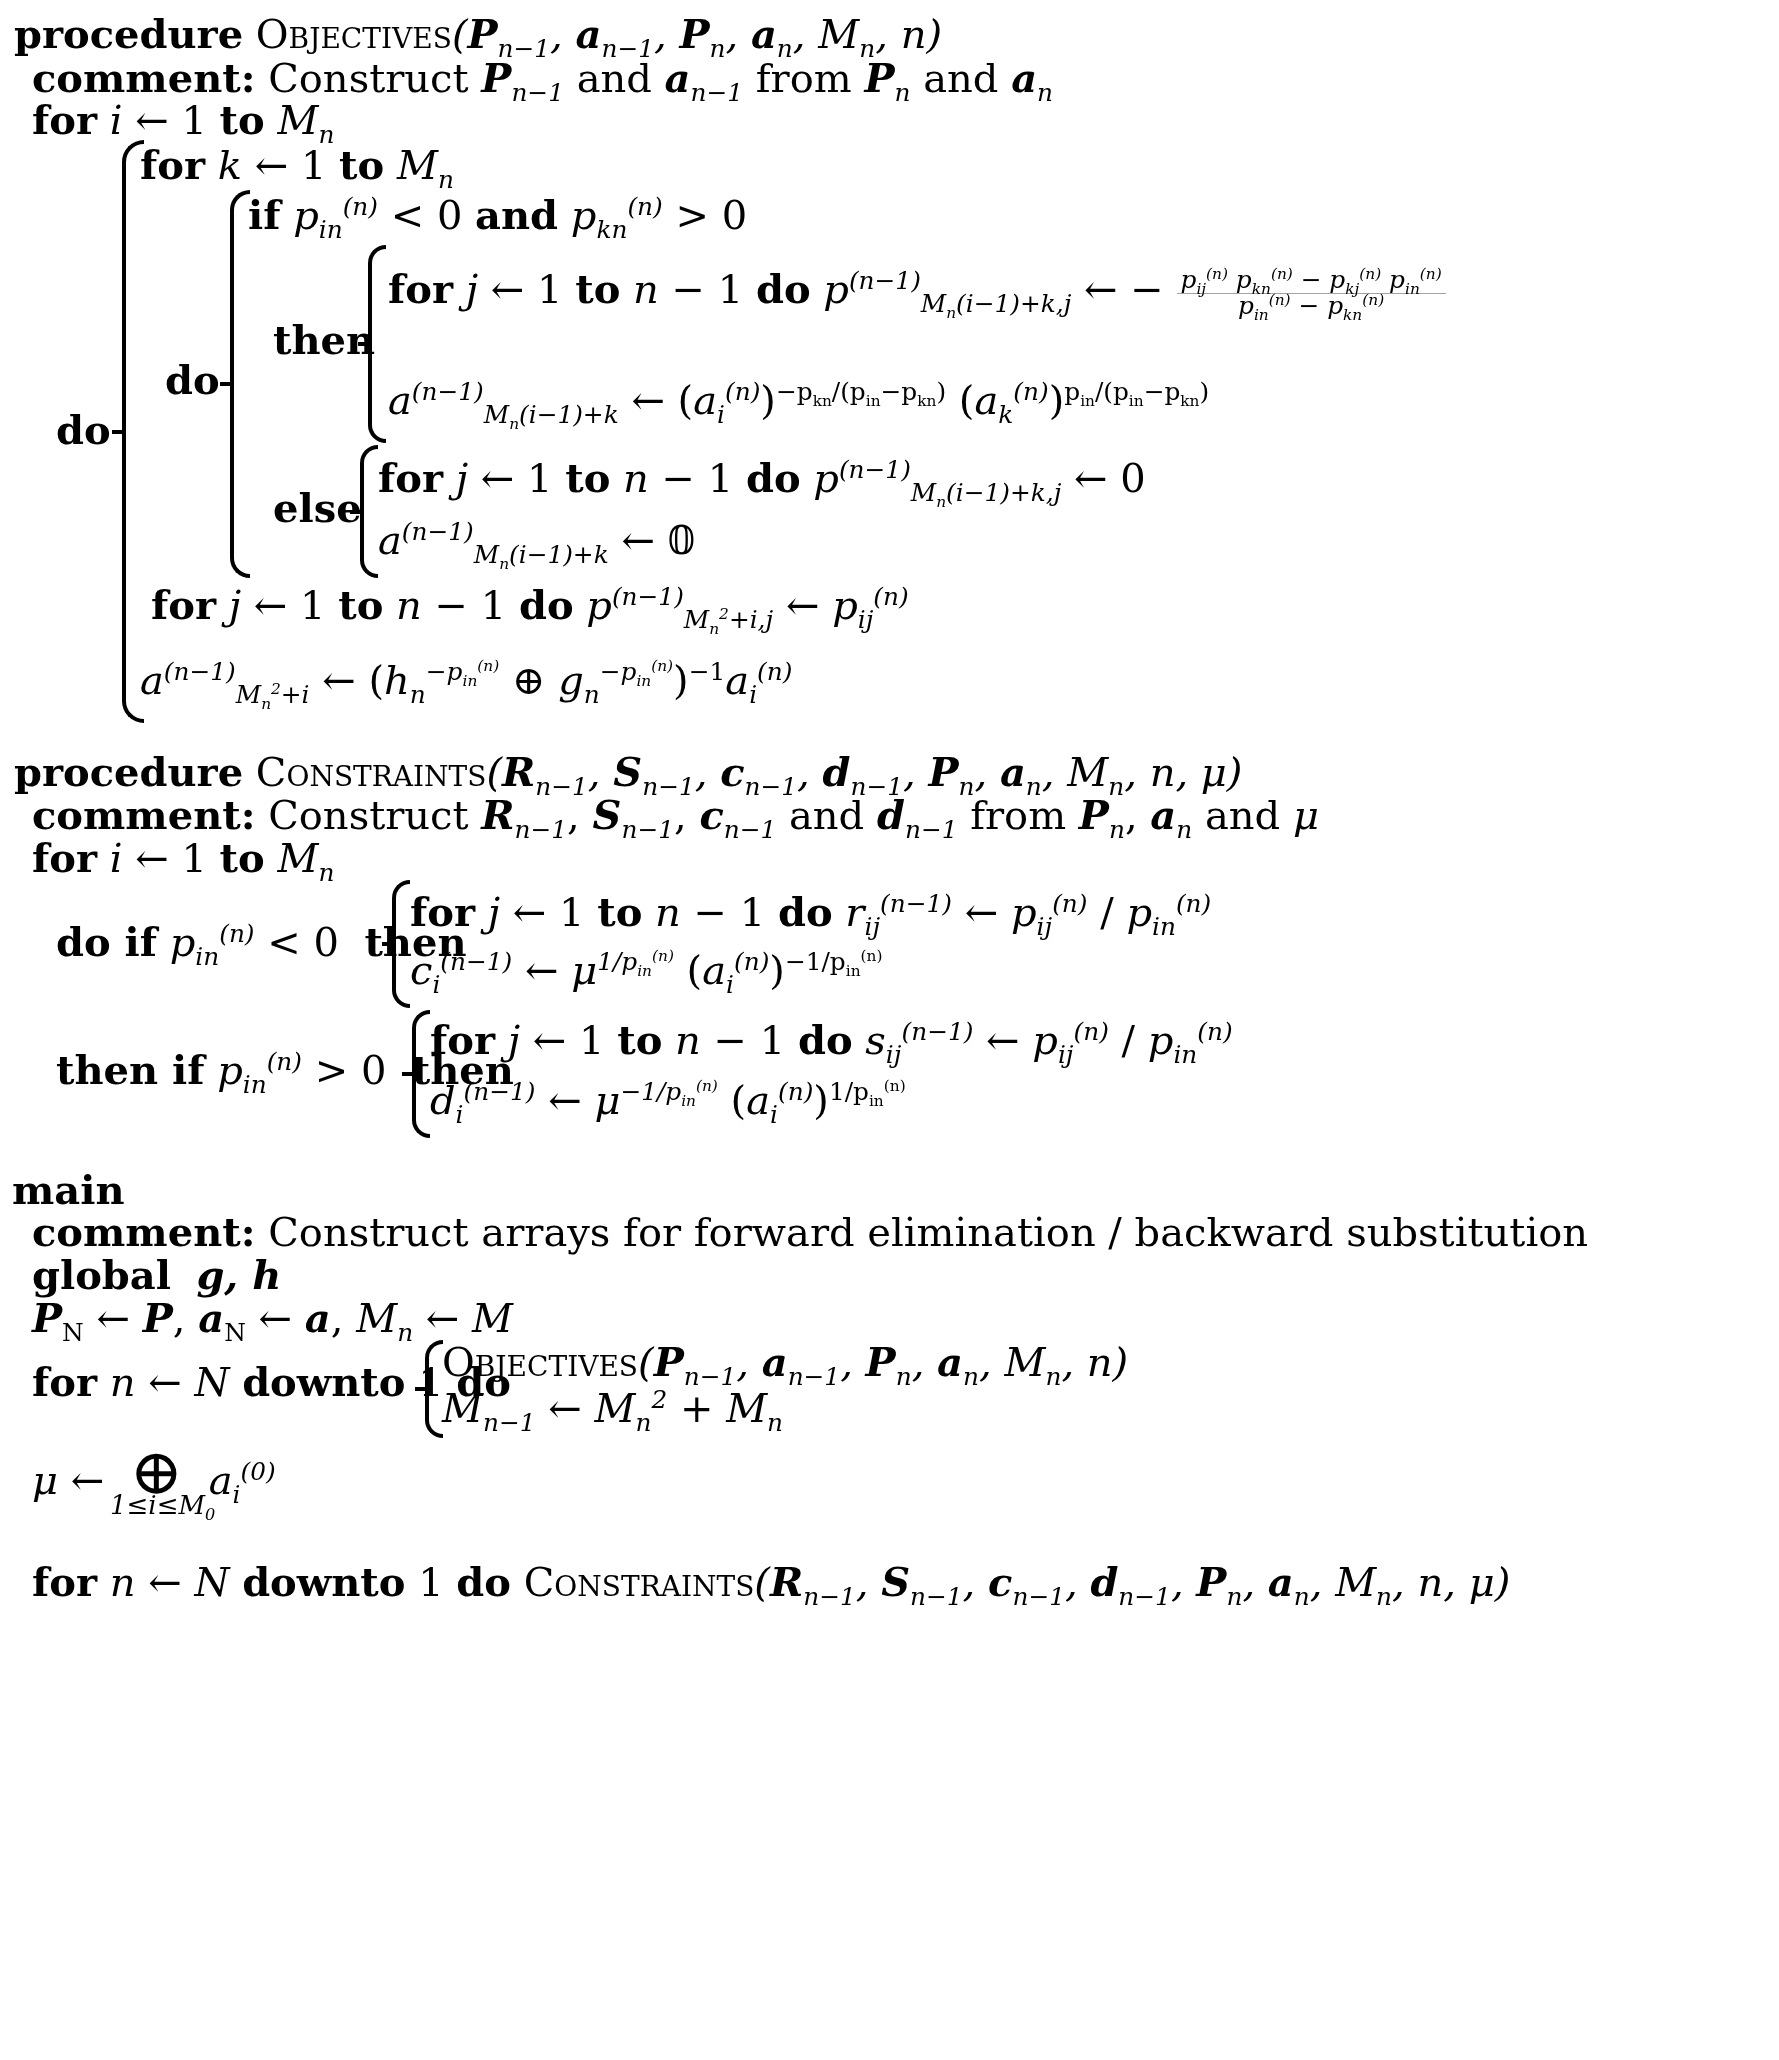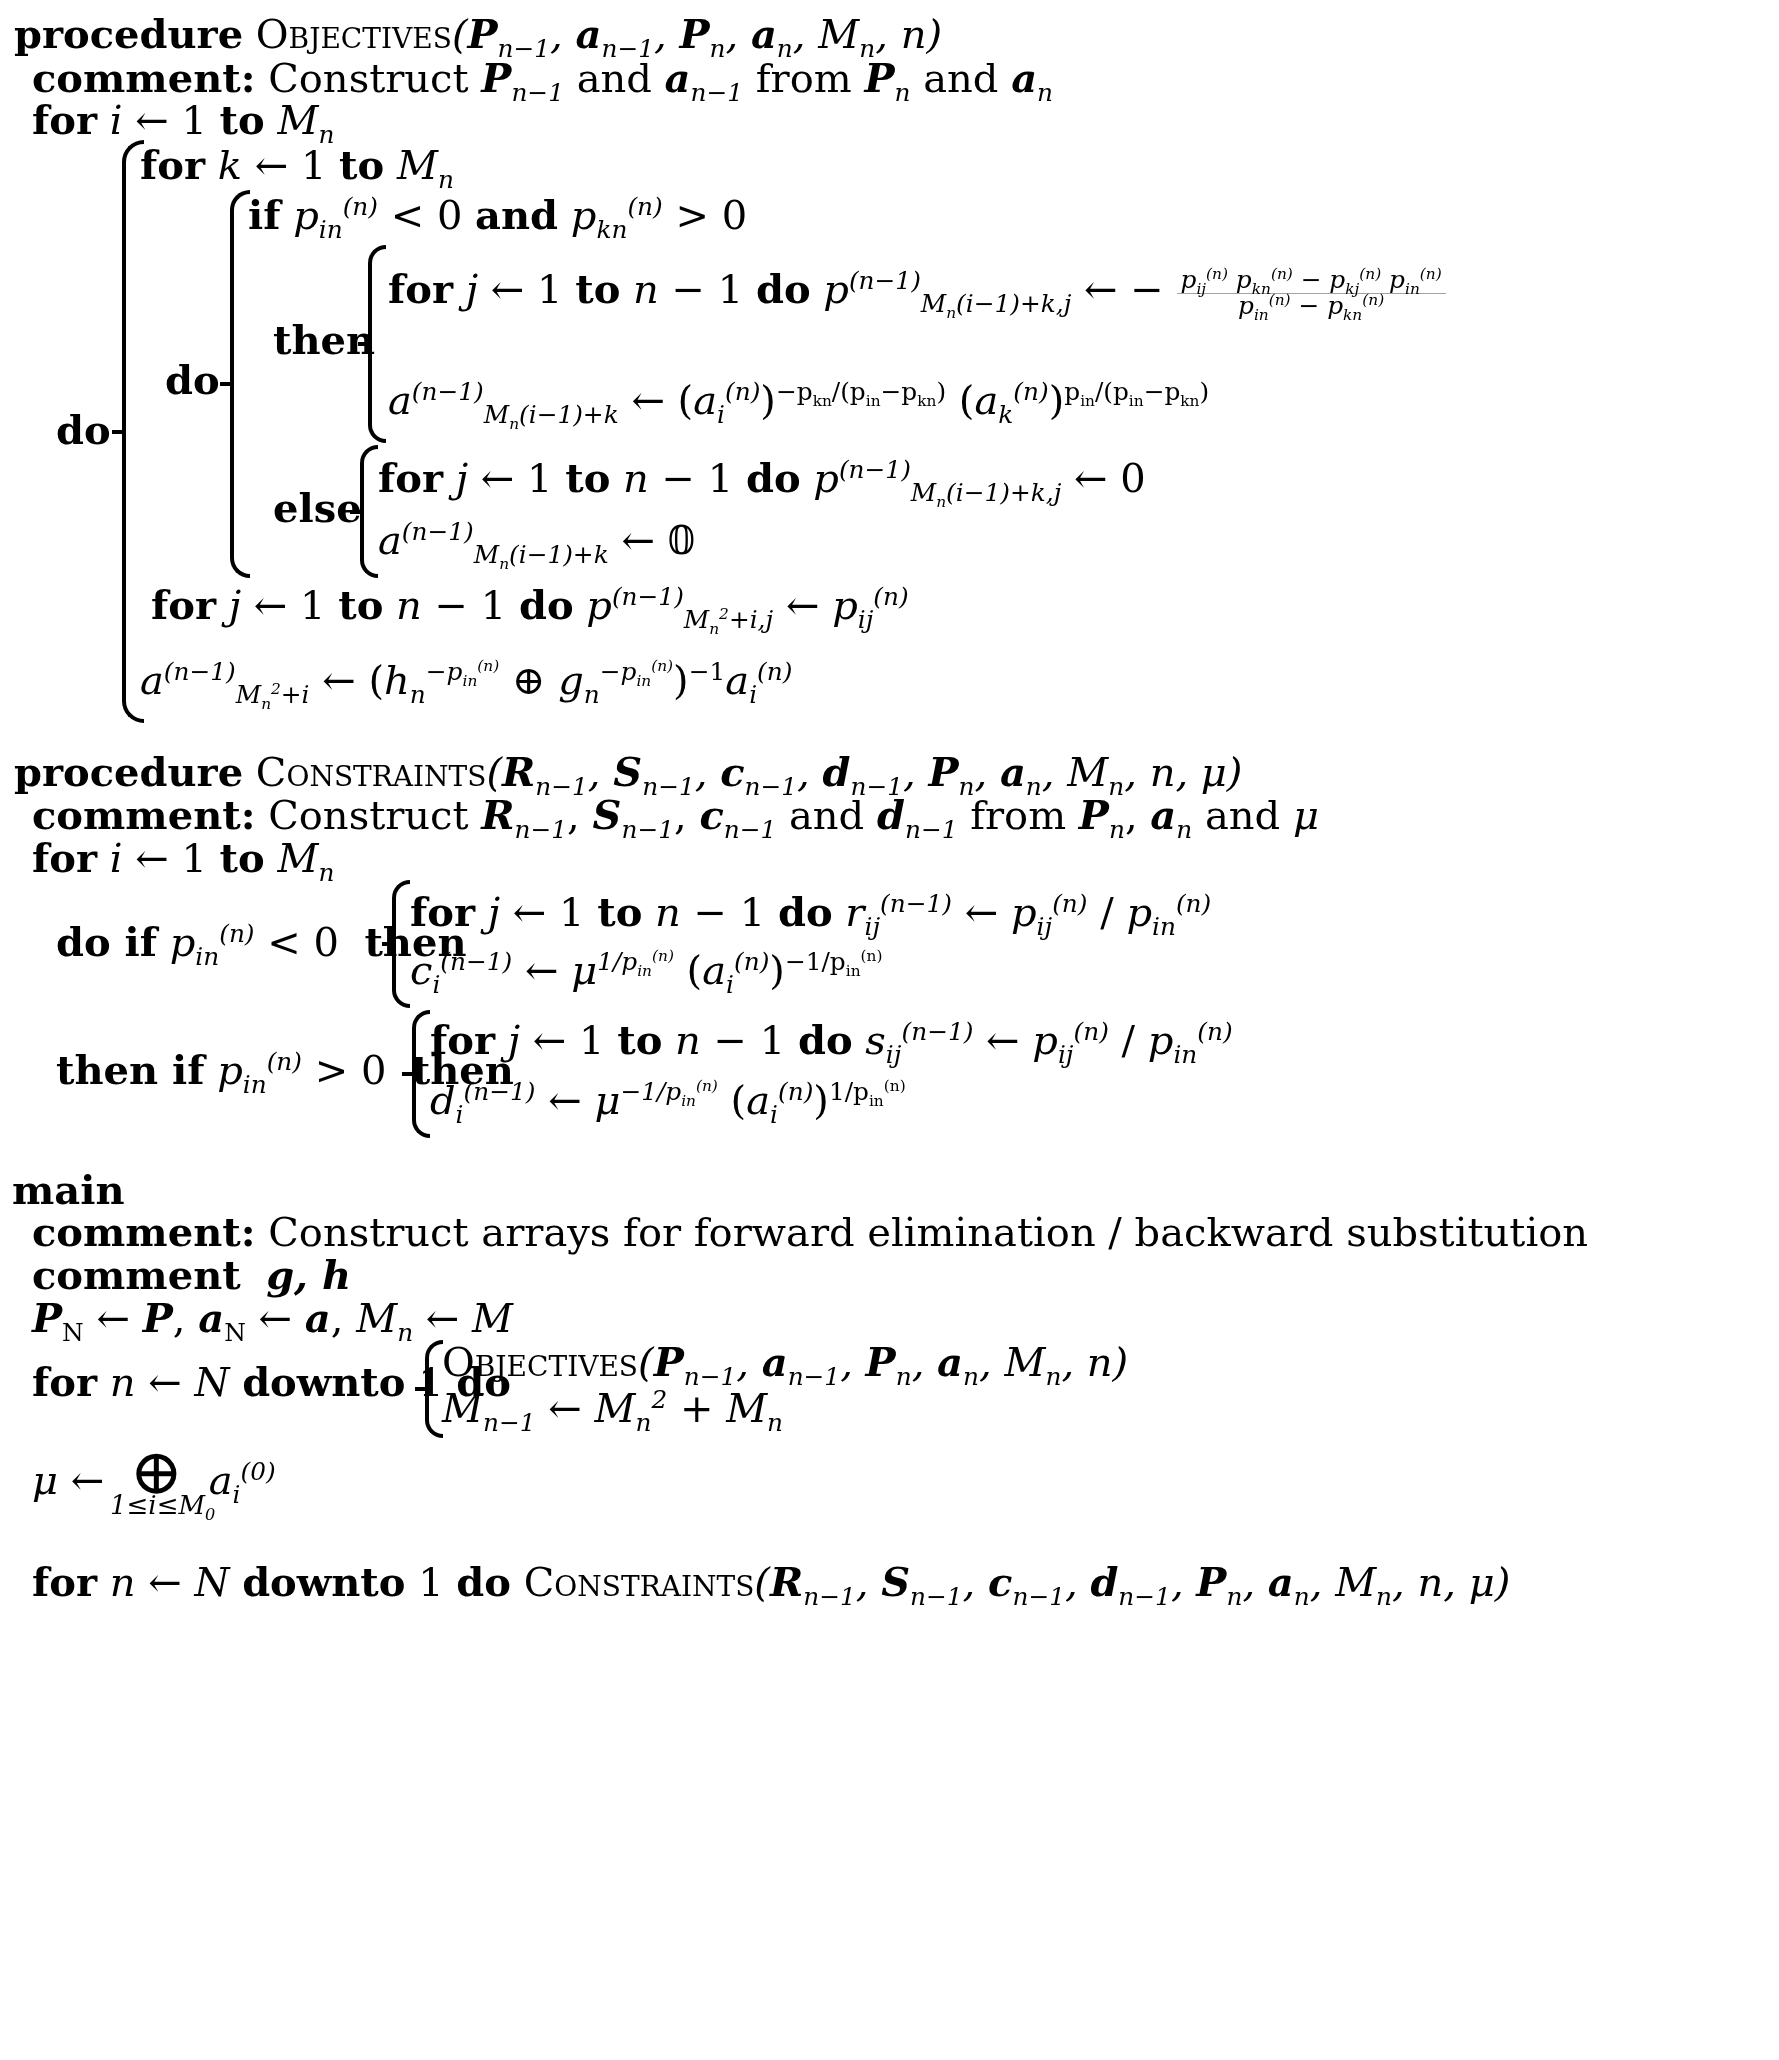--- a/index.html
+++ b/index.html
@@ -73,21 +73,21 @@
 <div class="brace" style="left:412px;top:1010px;width:14px;height:120px;"></div>
 <div class="ln" style="left:430px;top:1020px;"><span class="kw">for</span> <i>j</i> ← 1 <span class="kw">to</span> <i>n</i> − 1 <span class="kw">do</span> <i>s<sub>ij</sub><sup>(n−1)</sup></i> ← <i>p<sub>ij</sub><sup>(n)</sup></i> / <i>p<sub>in</sub><sup>(n)</sup></i></div>
 <div class="ln" style="left:430px;top:1080px;"><i>d<sub>i</sub><sup>(n−1)</sup></i> ← <i>μ<sup>−1/p<sub>in</sub><sup>(n)</sup></sup></i> (<i>a<sub>i</sub><sup>(n)</sup></i>)<sup>1/p<sub>in</sub><sup>(n)</sup></sup></div>
 
 <div class="ln kw" style="left:12px;top:1170px;">main</div>
 <div class="ln" style="left:32px;top:1212px;">
   <span class="kw">comment:</span>
   <span>Construct arrays for forward elimination / backward substitution</span>
 </div>
 <div class="ln" style="left:32px;top:1255px;">
-  <span class="kw">comment</span>&nbsp;
+  <span class="kw">global</span>&nbsp;
   <i class="kw">g, h</i>
 </div>
 <div class="ln" style="left:32px;top:1298px;"><b class="it">P</b><sub>N</sub> ← <b class="it">P</b>, <b class="it">a</b><sub>N</sub> ← <b class="it">a</b>, <i>M<sub>n</sub></i> ← <i>M</i></div>
 
 <div class="ln" style="left:32px;top:1362px;"><span class="kw">for</span> <i>n</i> ← <i>N</i> <span class="kw">downto</span> 1 <span class="kw">do</span></div>
 <div class="brace" style="left:425px;top:1340px;width:14px;height:90px;"></div>
 <div class="ln" style="left:442px;top:1342px;"><span class="sc">Objectives</span><i>(<b>P</b><sub>n−1</sub>, <b>a</b><sub>n−1</sub>, <b>P</b><sub>n</sub>, <b>a</b><sub>n</sub>, M<sub>n</sub>, n)</i></div>
 <div class="ln" style="left:442px;top:1388px;"><i>M<sub>n−1</sub></i> ← <i>M<sub>n</sub><sup>2</sup></i> + <i>M<sub>n</sub></i></div>
 
 <div class="ln" style="left:32px;top:1440px;"><i>μ</i> ← &nbsp;<span class="big-oplus">⊕</span>&nbsp; <i>a<sub>i</sub><sup>(0)</sup></i></div>

